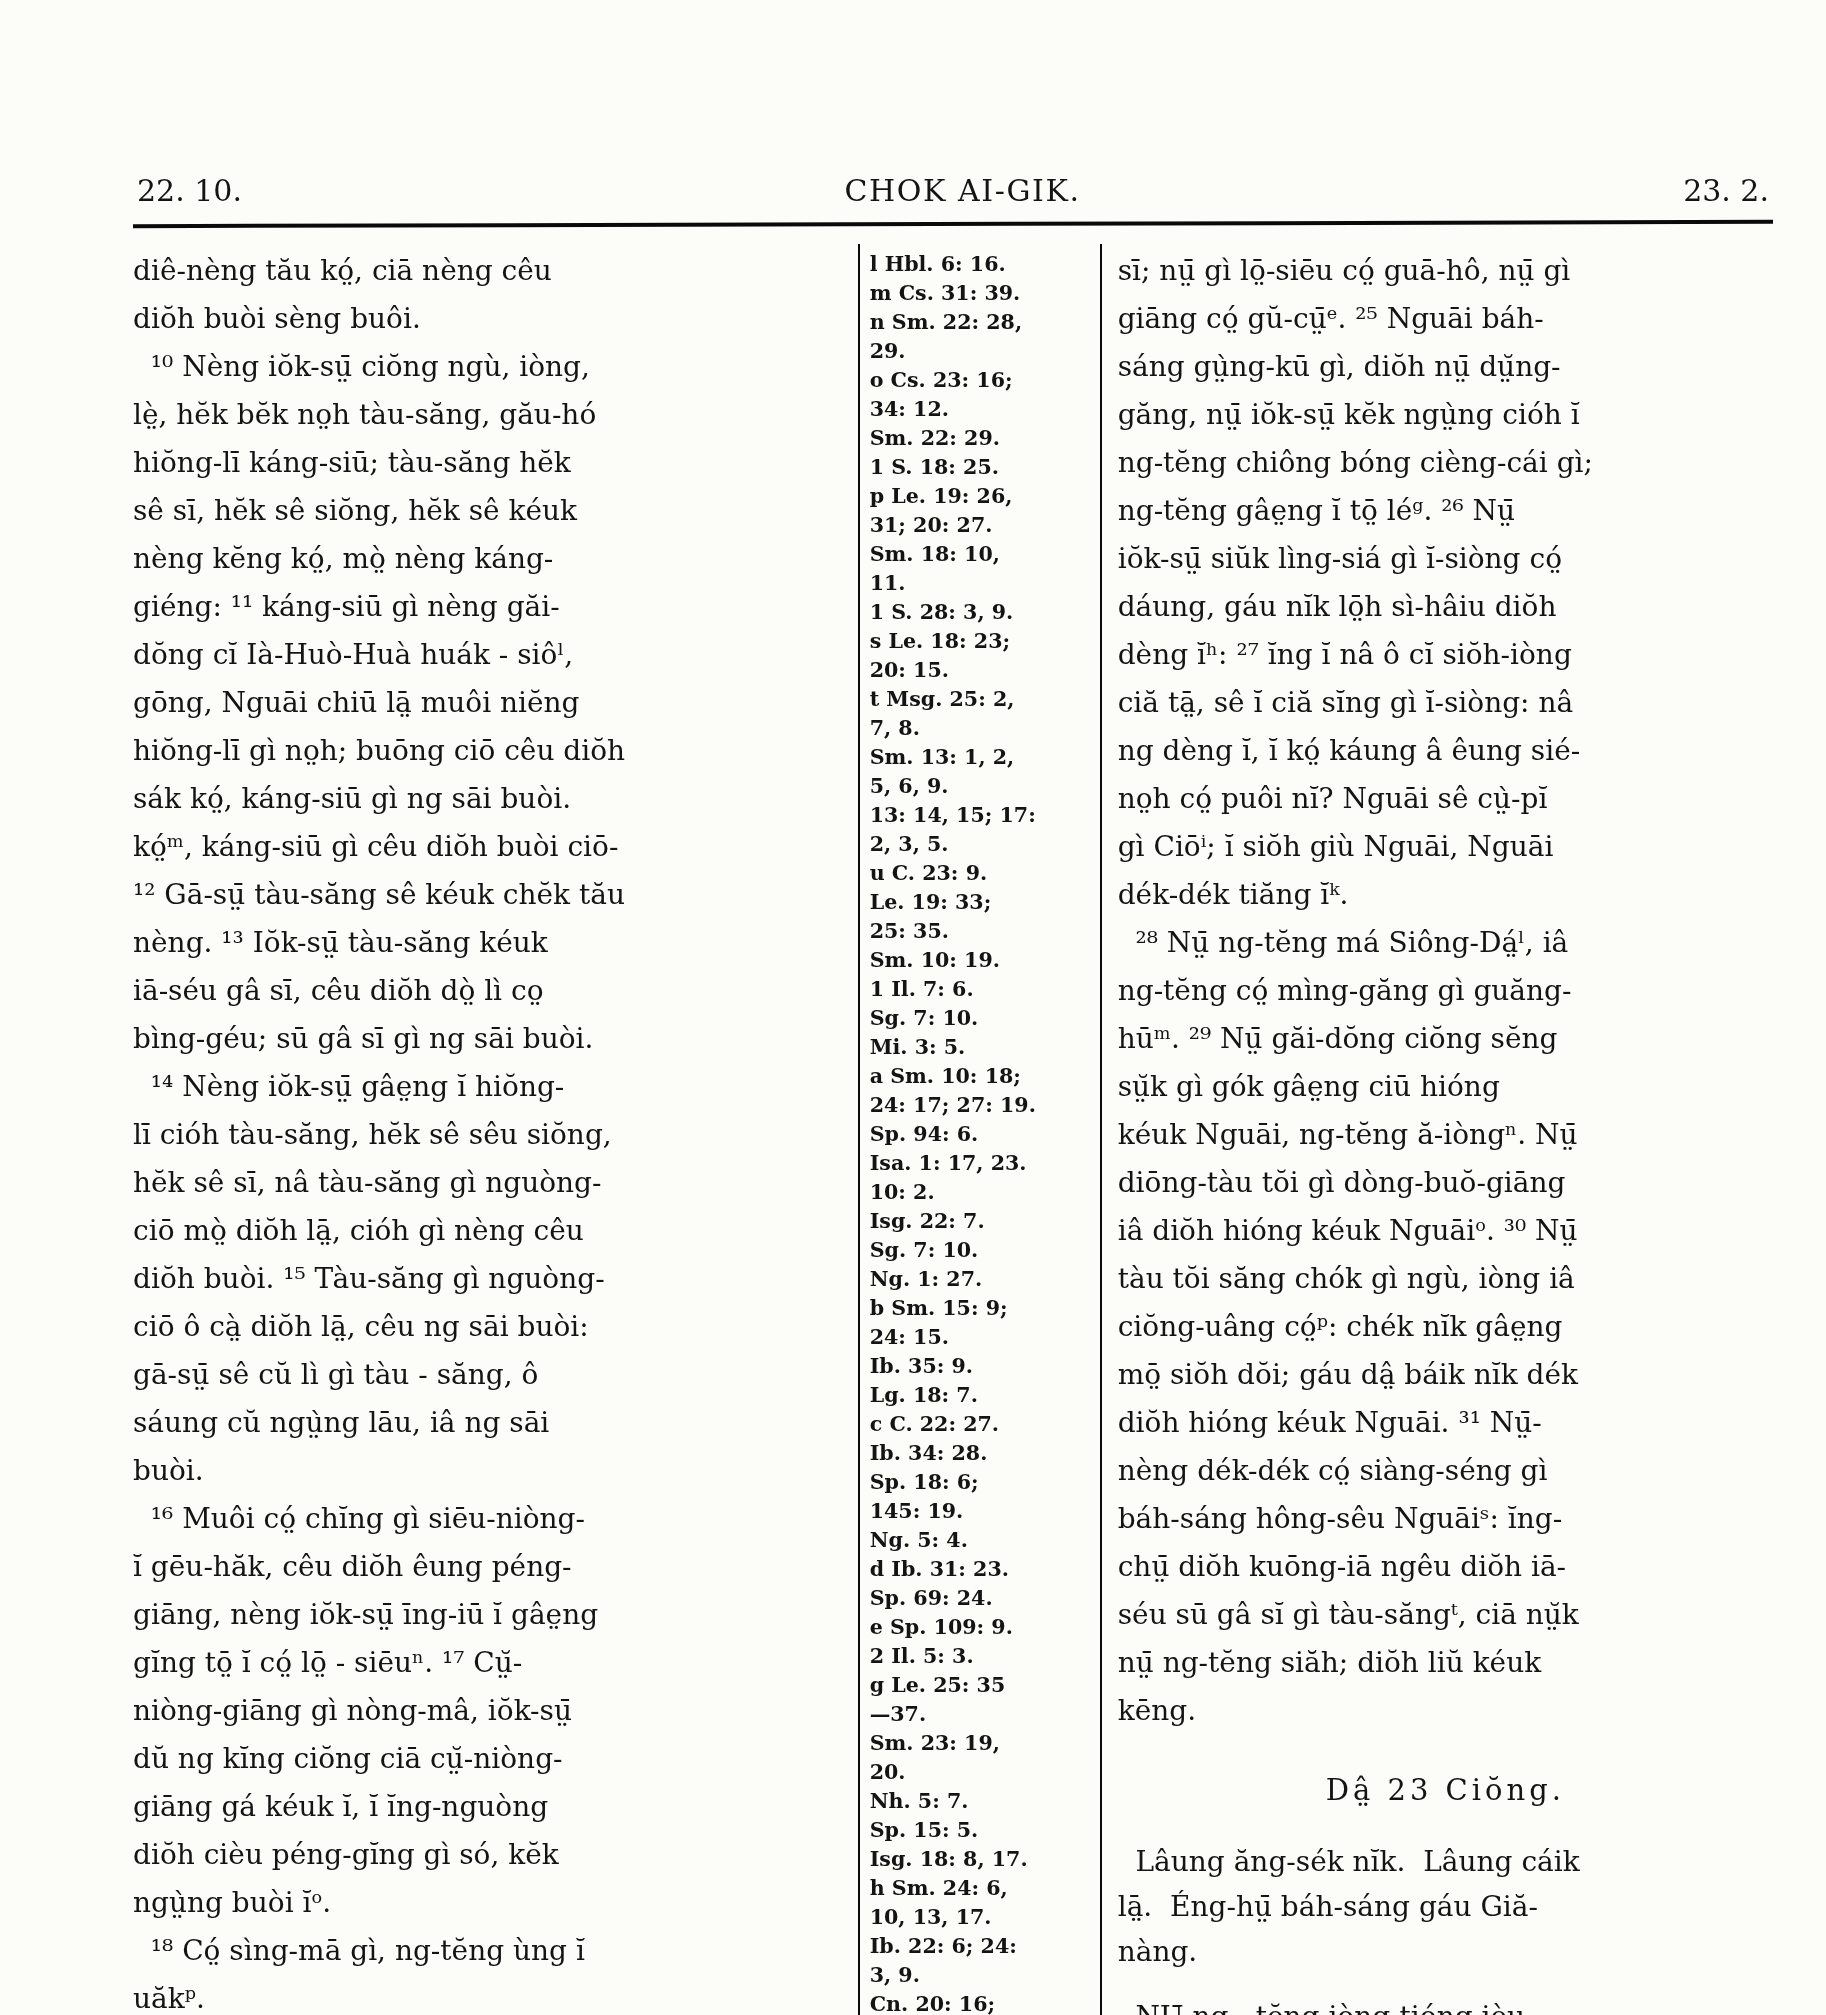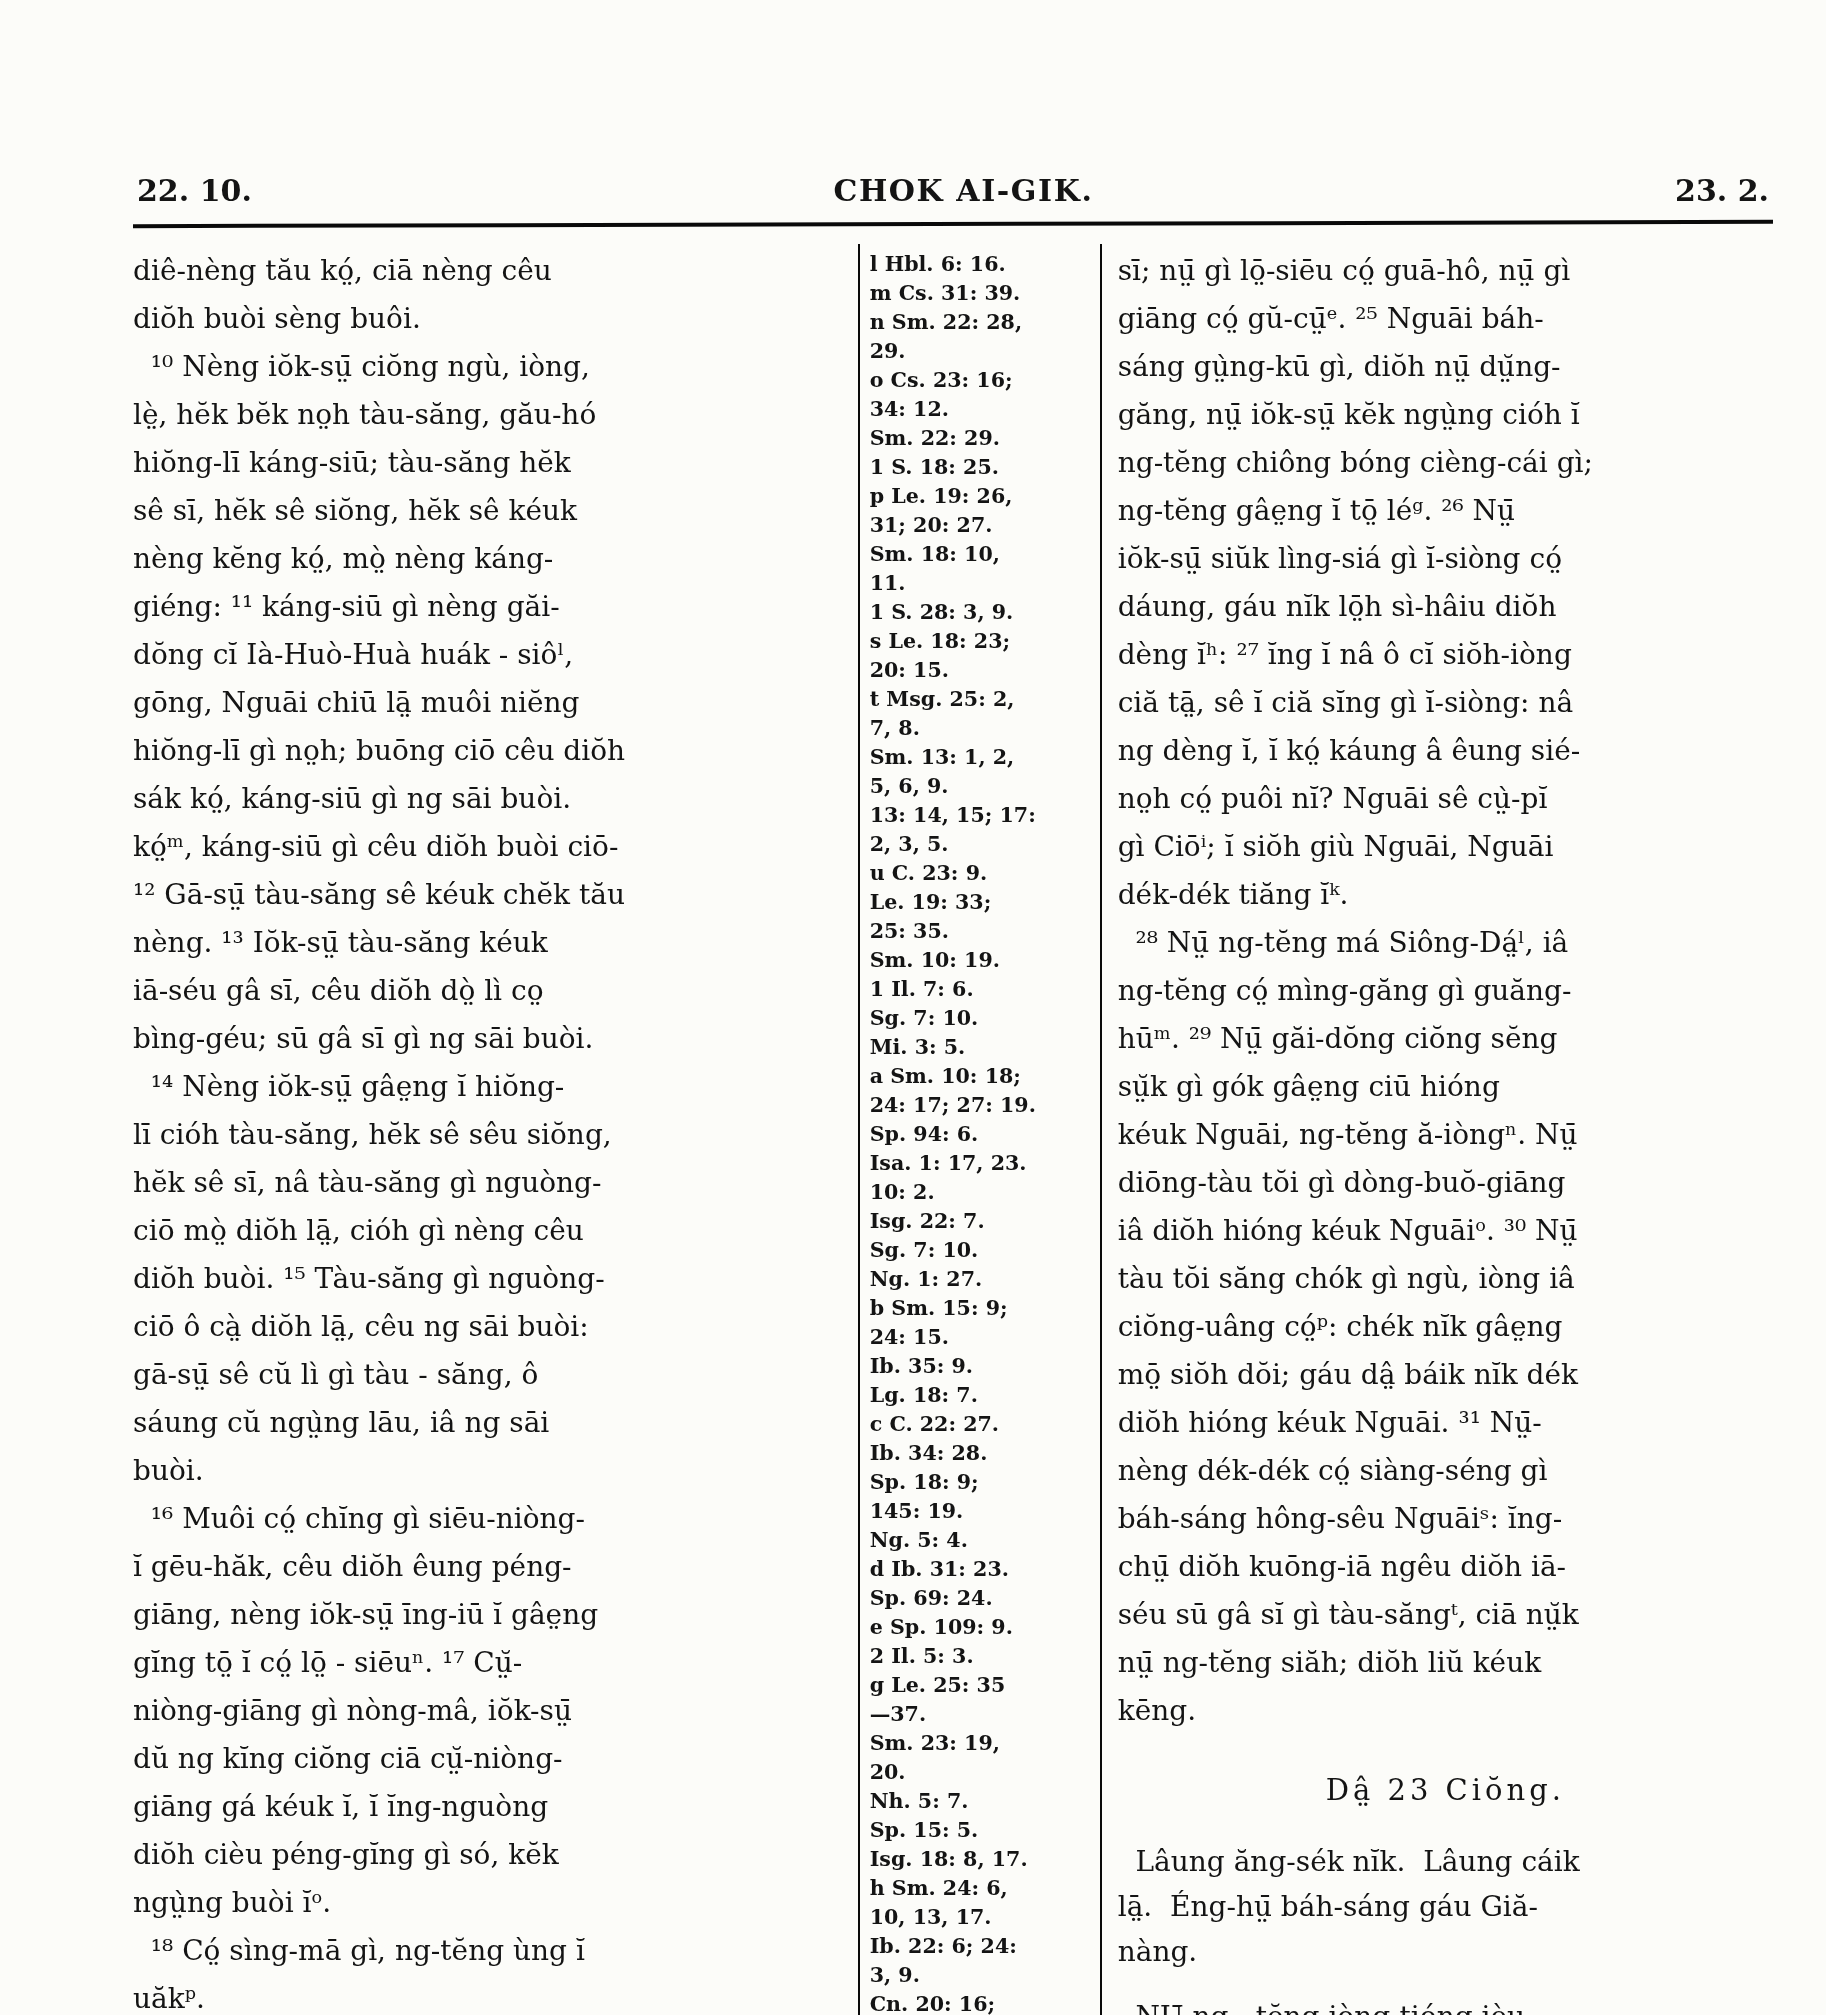--- a/index.html
+++ b/index.html
@@ -6,21 +6,21 @@
   .page {
     position:relative;
     width:1827px; height:2875px;
     background:#fcfcf9;
     color:#141414;
     font-family:"DejaVu Serif","Liberation Serif",serif;
     overflow:hidden;
   }
   .content { position:absolute; left:133px; top:173px; width:1640px; }
   .header { display:flex; justify-content:space-between; align-items:center;
-            font-weight:bold; padding:0 4px; }
+            font-weight:normal; padding:0 4px; }
   .folio { font-size:30px; }
   .running-title { font-size:30px; letter-spacing:1.6px; }
   .header-rule { border:none; border-top:4.8px solid #0a0a0a; margin:13.7px 0 0 0; transform:rotate(-0.15deg); }
   .columns { display:flex; margin-top:18.5px; align-items:stretch; }
   .left-col { width:725px; flex:none; padding-top:2.4px; }
   .right-area { flex:1; border-left:2.4px solid #0a0a0a; display:flex; flex-direction:column; }
   .right-top { display:flex; }
   .refs-col { width:226px; flex:none; border-right:2.4px solid #0a0a0a;
               padding:5.6px 4px 8px 9.7px; }
   .right-col { flex:1; padding-left:16px; padding-top:2.4px; }
@@ -125,21 +125,21 @@
               <div class="refs-line">10: 2.</div>
               <div class="refs-line">Isg. 22: 7.</div>
               <div class="refs-line">Sg. 7: 10.</div>
               <div class="refs-line">Ng. 1: 27.</div>
               <div class="refs-line">b Sm. 15: 9;</div>
               <div class="refs-line">24: 15.</div>
               <div class="refs-line">Ib. 35: 9.</div>
               <div class="refs-line">Lg. 18: 7.</div>
               <div class="refs-line">c C. 22: 27.</div>
               <div class="refs-line">Ib. 34: 28.</div>
-              <div class="refs-line">Sp. 18: 9;</div>
+              <div class="refs-line">Sp. 18: 6;</div>
               <div class="refs-line">145: 19.</div>
               <div class="refs-line">Ng. 5: 4.</div>
               <div class="refs-line">d Ib. 31: 23.</div>
               <div class="refs-line">Sp. 69: 24.</div>
               <div class="refs-line">e Sp. 109: 9.</div>
               <div class="refs-line">2 Il. 5: 3.</div>
               <div class="refs-line">g Le. 25: 35</div>
               <div class="refs-line">—37.</div>
               <div class="refs-line">Sm. 23: 19,</div>
               <div class="refs-line">20.</div>

